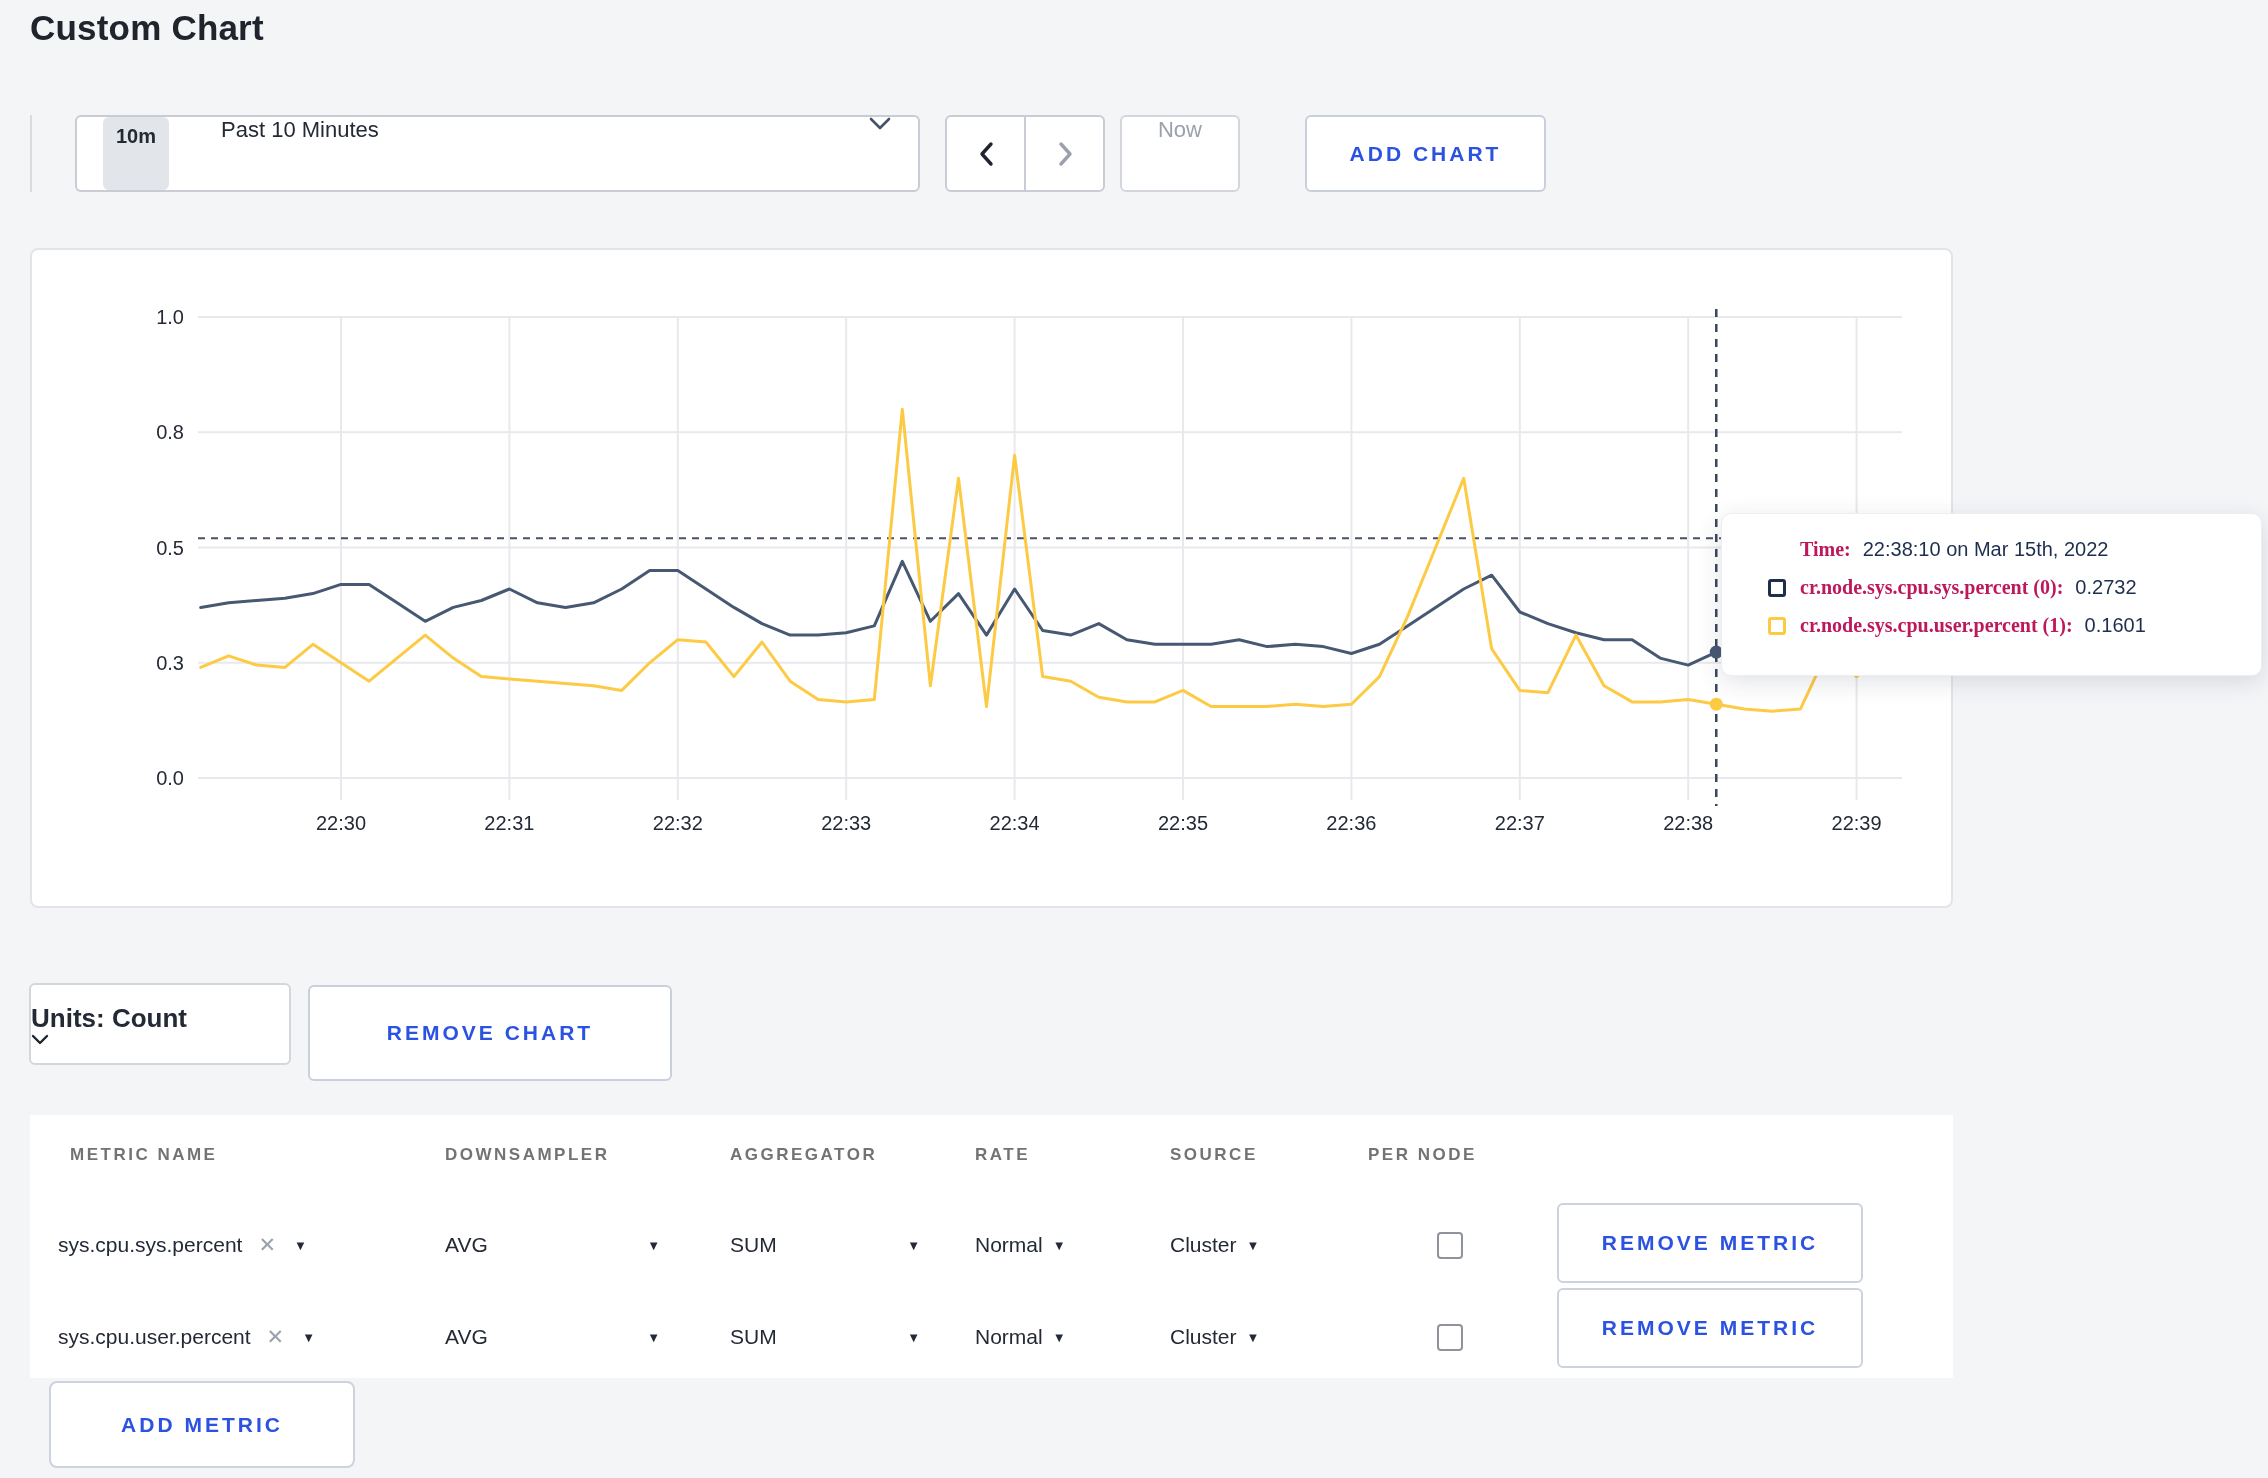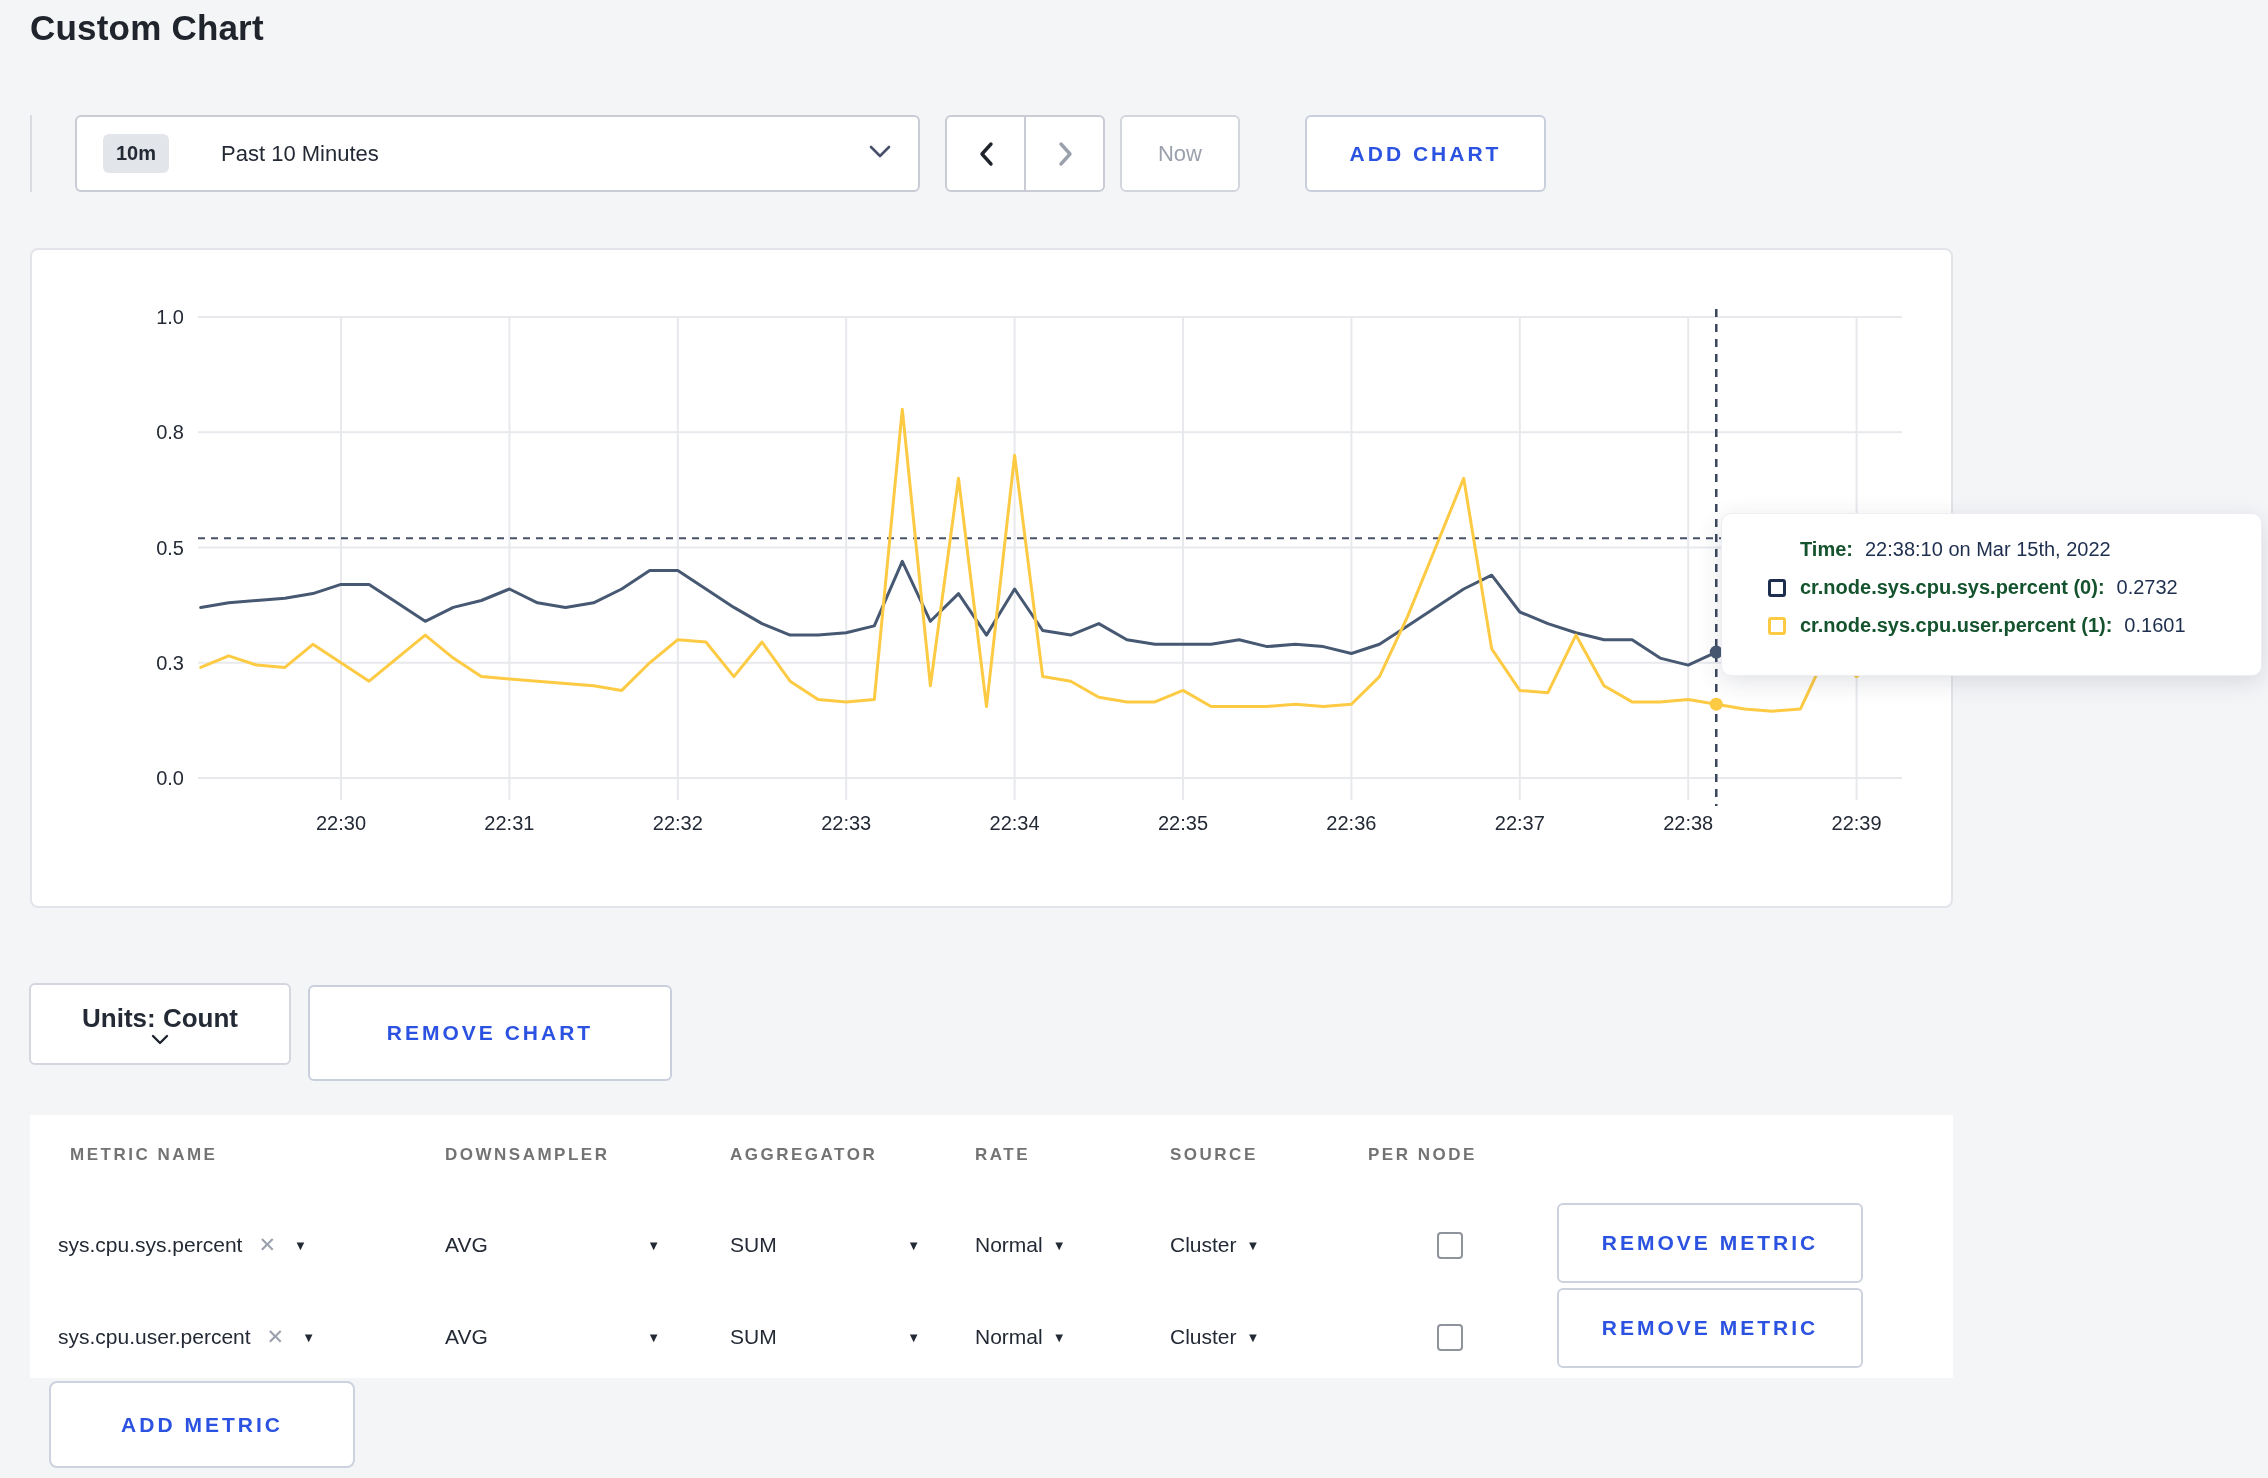--- a/index.html
+++ b/index.html
@@ -20,21 +20,21 @@
   }
 
   
   .toolbar-divider {
     position: absolute; left: 30px; top: 115px; width: 2px; height: 77px;
     background: #d9dbe0;
   }
   .ctl {
     position: absolute; background: #ffffff;
     border: 2px solid #c9ccd4; border-radius: 6px;
-    display: flex; align-items: center; cursor: pointer;
+    display: flex; cursor: pointer;
   }
   .time-dropdown { left: 75px; top: 115px; width: 845px; height: 77px; padding: 0 26px; }
   .time-badge {
     background: #e2e5ea; border-radius: 6px; padding: 8px 13px;
     font-size: 20px; font-weight: 700; color: #242a35; margin-right: 32px;
   }
   .time-label { font-size: 22px; color: #242a35; margin-left: 20px; }
   .time-dropdown .chev { margin-left: auto; }
 
   .seg { left: 945px; top: 115px; width: 160px; height: 77px; padding: 0; }
@@ -67,21 +67,21 @@
   
   .tooltip {
     position: absolute; left: 1721px; top: 513px; width: 541px; height: 163px;
     background: #ffffff; border: 1px solid #eceef2; border-radius: 10px;
     box-shadow: 0 6px 24px rgba(40,50,80,.14);
     z-index: 30; padding: 24px 0 0 46px;
     font-size: 20px; color: #1d2e4e;
   }
   .tt-row { display: flex; align-items: center; margin-bottom: 15px; }
   .tt-time { margin-left: 32px; }
-  .tt-label { font-weight: 700; color: #14532d; }
+  .tt-label { font-weight: 700; color: #be185d; font-family: Liberation Serif, serif; }
   .tt-value { margin-left: 12px; color: #1d2e4e; }
   .tt-swatch {
     width: 18px; height: 18px; border-radius: 3px; background: #fff;
     margin-right: 14px; flex: 0 0 auto;
   }
 
   
   .units-btn { left: 29px; top: 983px; width: 262px; height: 82px; justify-content: center;
     font-size: 26px; font-weight: 700; color: #242a35; gap: 0; border-color: #d4d6dd; flex-direction: column; }
   .remove-chart-btn { left: 308px; top: 985px; width: 364px; height: 96px; }

